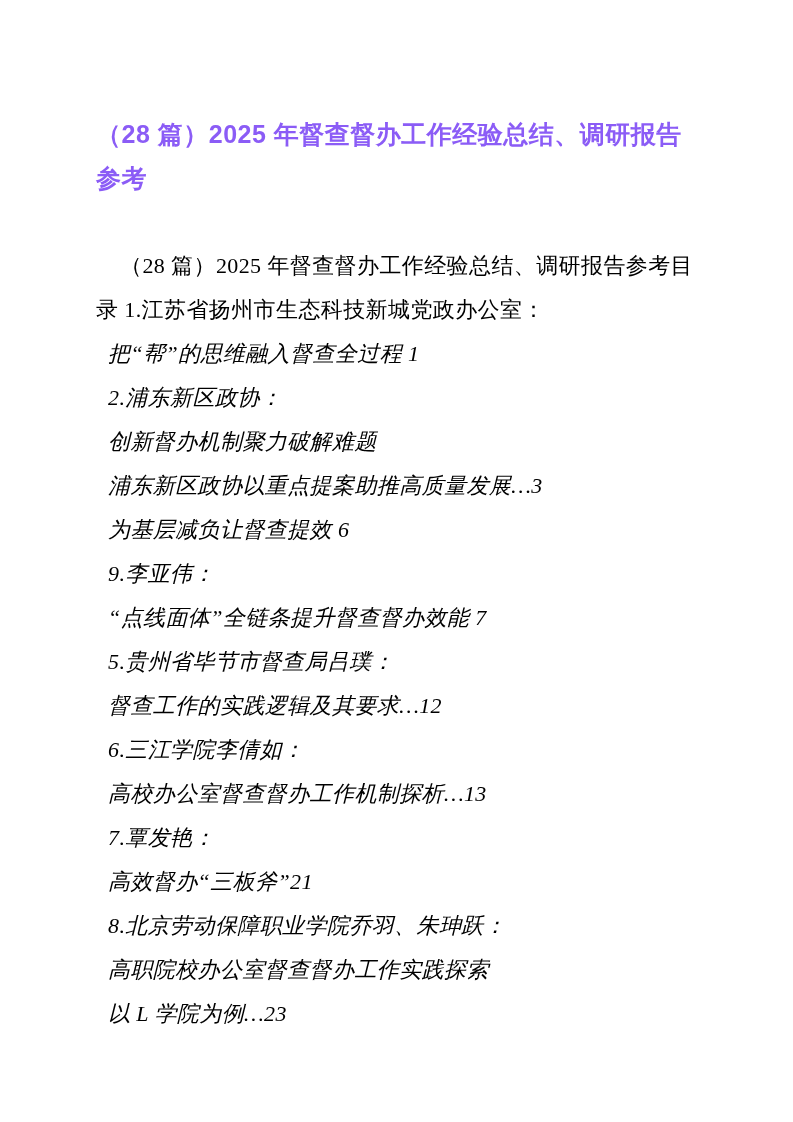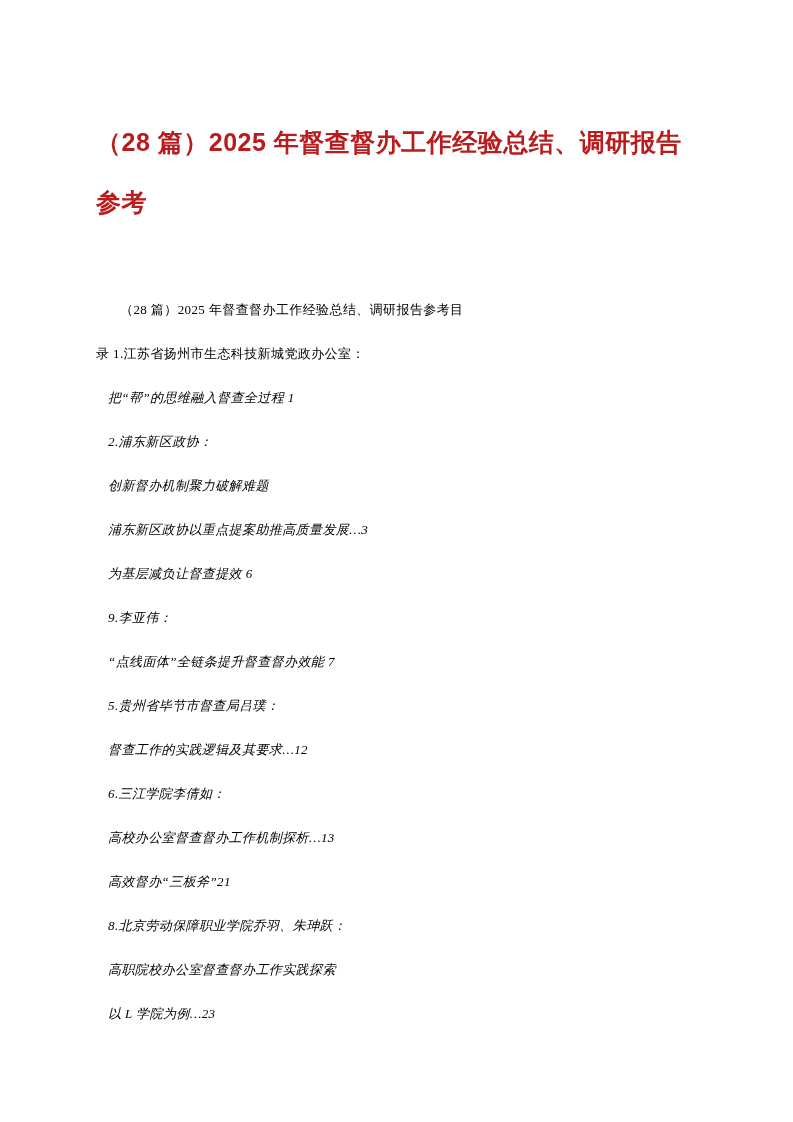--- a/index.html
+++ b/index.html
@@ -18,27 +18,27 @@
     position: relative;
     width: 793px;
     height: 1122px;
     box-sizing: border-box;
     padding: 112px 96px 80px 96px;
   }
   .doc-title {
     font-family: "Liberation Sans", "DejaVu Sans", sans-serif;
     font-weight: bold;
     font-size: 25px;
-    line-height: 60px;
+    line-height: 44px;
     letter-spacing: 0.5px;
-    margin: 0 0 56px 0;
-    color: #b91c1c;
+    margin: 0 0 44px 0;
+    color: #8b5cf6;
   }
   .body-block {
-    font-size: 13px;
+    font-size: 22px;
     line-height: 44px;
     letter-spacing: 0.4px;
   }
   .para {
     margin: 0;
     text-indent: 0;
   }
   .para.indent2 {
     text-indent: 12px;
     font-style: italic;
@@ -59,18 +59,19 @@
     <p class="para indent2">2.浦东新区政协：</p>
     <p class="para indent2">创新督办机制聚力破解难题</p>
     <p class="para indent2">浦东新区政协以重点提案助推高质量发展…3</p>
     <p class="para indent2">为基层减负让督查提效 6</p>
     <p class="para indent2">9.李亚伟：</p>
     <p class="para indent2">“点线面体”全链条提升督查督办效能 7</p>
     <p class="para indent2">5.贵州省毕节市督查局吕璞：</p>
     <p class="para indent2">督查工作的实践逻辑及其要求…12</p>
     <p class="para indent2">6.三江学院李倩如：</p>
     <p class="para indent2">高校办公室督查督办工作机制探析…13</p>
+    <p class="para indent2">7.覃发艳：</p>
     <p class="para indent2">高效督办“三板斧”21</p>
     <p class="para indent2">8.北京劳动保障职业学院乔羽、朱珅跃：</p>
     <p class="para indent2">高职院校办公室督查督办工作实践探索</p>
     <p class="para indent2">以 L 学院为例…23</p>
   </div>
 </div>
 
 </body></html>

